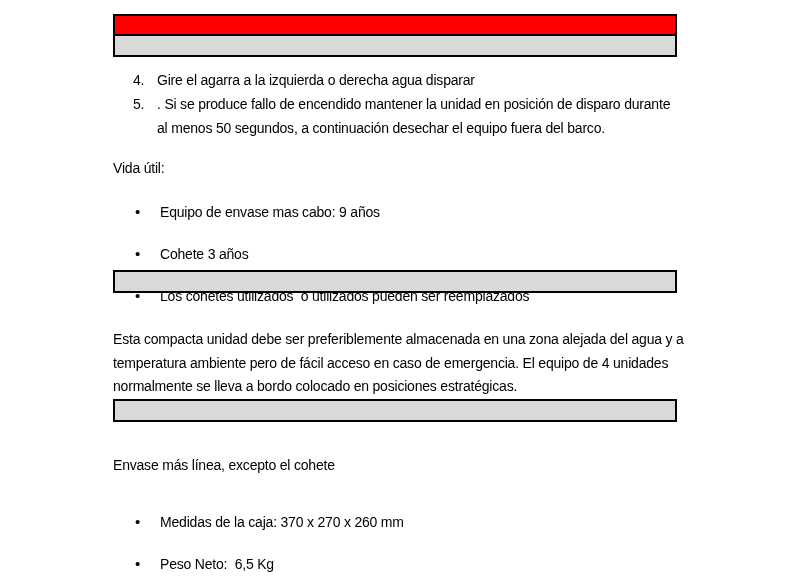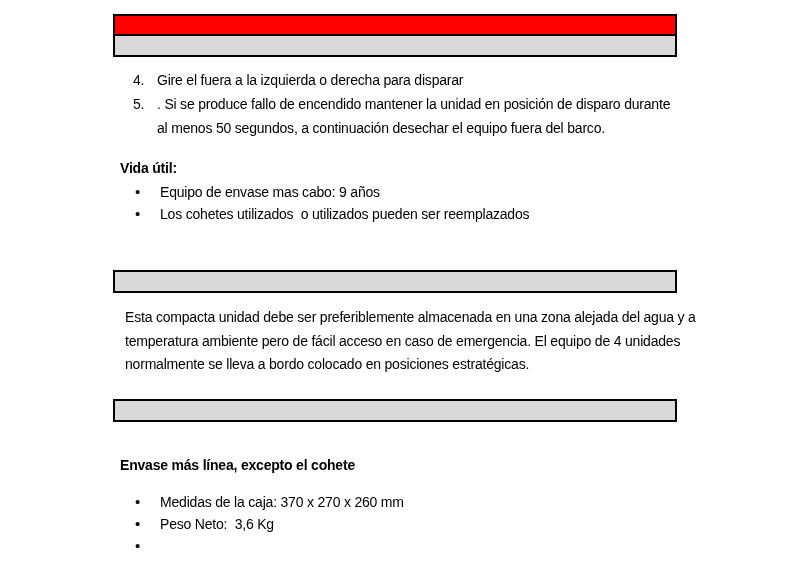--- a/index.html
+++ b/index.html
@@ -61,25 +61,25 @@
     overflow: hidden;
   }
 
   
   .olist { left: 133px; top: 68px; }
   .oitem { display: flex; line-height: 24px; }
   .onum  { width: 24px; flex: 0 0 24px; }
   .otext { white-space: pre; }
 
   
-  .bold-head { left: 120px; font-weight: bold; line-height: 20px; white-space: pre; }
+  .bold-head { left: 113px; font-weight: normal; line-height: 20px; white-space: pre; }
 
   
   .bullets { left: 135px; }
-  .bitem { display: flex; line-height: 22px; }
+  .bitem { display: flex; line-height: 22px; margin-top: 20px; }
   .bullet { width: 25px; flex: 0 0 25px; }
   .bullet::before { content: "\2022"; font-size: 15px; }
   .btext { white-space: pre; }
 
   
   .para {
     left: 113px;
     line-height: 23.5px;
     white-space: pre;
   }
@@ -92,59 +92,63 @@
   <div class="abs titlebar red">
     <span>Ficha técnica</span>
   </div>
   <div class="abs titlebar gray">
     <span>Equipo Lanzacabos 9502000/ Envase mas cabo 9500700/ Cohete 9500800</span>
   </div>
 
   <div class="abs olist">
     <div class="oitem">
       <span class="onum">4.</span>
-      <div class="otext">Gire el fuera a la izquierda o derecha para disparar</div>
+      <div class="otext">Gire el agarra a la izquierda o derecha agua disparar</div>
     </div>
     <div class="oitem">
       <span class="onum">5.</span>
       <div class="otext">. Si se produce fallo de encendido mantener la unidad en posición de disparo durante
 al menos 50 segundos, a continuación desechar el equipo fuera del barco.</div>
     </div>
   </div>
 
   <div class="abs bold-head" style="top:158px;">Vida útil:</div>
   <div class="abs bullets" style="top:181px;">
     <div class="bitem">
       <span class="bullet"></span>
       <span class="btext">Equipo de envase mas cabo: 9 años</span>
     </div>
     <div class="bitem">
       <span class="bullet"></span>
+      <span class="btext">Cohete 3 años</span>
+    </div>
+    <div class="bitem">
+      <span class="bullet"></span>
       <span class="btext">Los cohetes utilizados  o utilizados pueden ser reemplazados</span>
     </div>
   </div>
 
   <div class="abs secbar" style="top:270px;">
     <span>Almacenamiento</span>
   </div>
-  <div class="abs para" style="top:306px;margin-left:12px;">Esta compacta unidad debe ser preferiblemente almacenada en una zona alejada del agua y a
+  <div class="abs para" style="top:328px;">Esta compacta unidad debe ser preferiblemente almacenada en una zona alejada del agua y a
 temperatura ambiente pero de fácil acceso en caso de emergencia. El equipo de 4 unidades
 normalmente se lleva a bordo colocado en posiciones estratégicas.</div>
 
   <div class="abs secbar" style="top:399px;">
     <span>Embalaje y condiciones de transporte</span>
   </div>
   <div class="abs bold-head" style="top:455px;">Envase más línea, excepto el cohete</div>
   <div class="abs bullets" style="top:491px;">
     <div class="bitem">
       <span class="bullet"></span>
       <span class="btext">Medidas de la caja: 370 x 270 x 260 mm</span>
     </div>
     <div class="bitem">
       <span class="bullet"></span>
-      <span class="btext">Peso Neto:  3,6 Kg</span>
+      <span class="btext">Peso Neto:  6,5 Kg</span>
     </div>
     <div class="bitem">
       <span class="bullet"></span>
     </div>
   </div>
 
 </div>
 
 </body></html>

